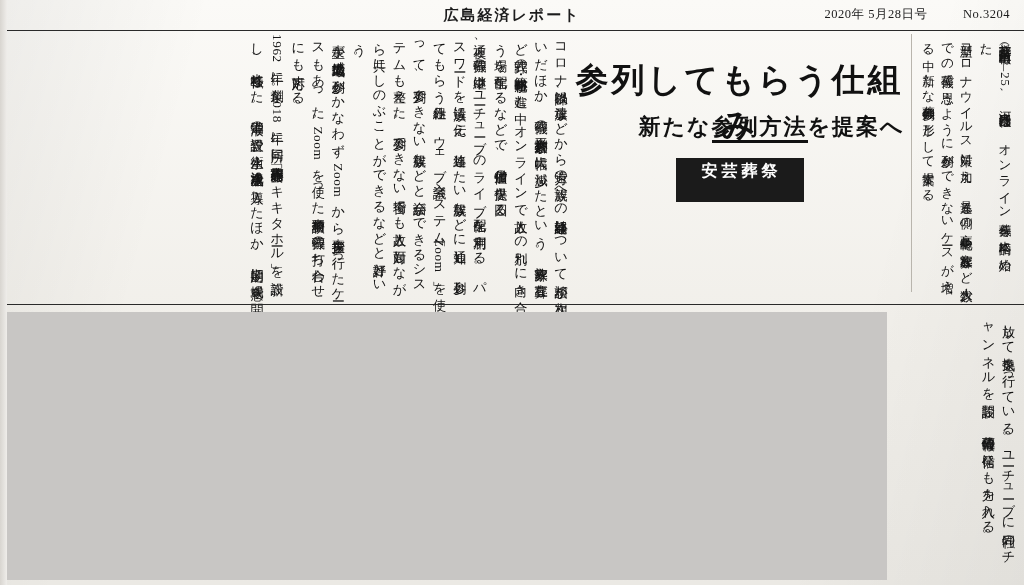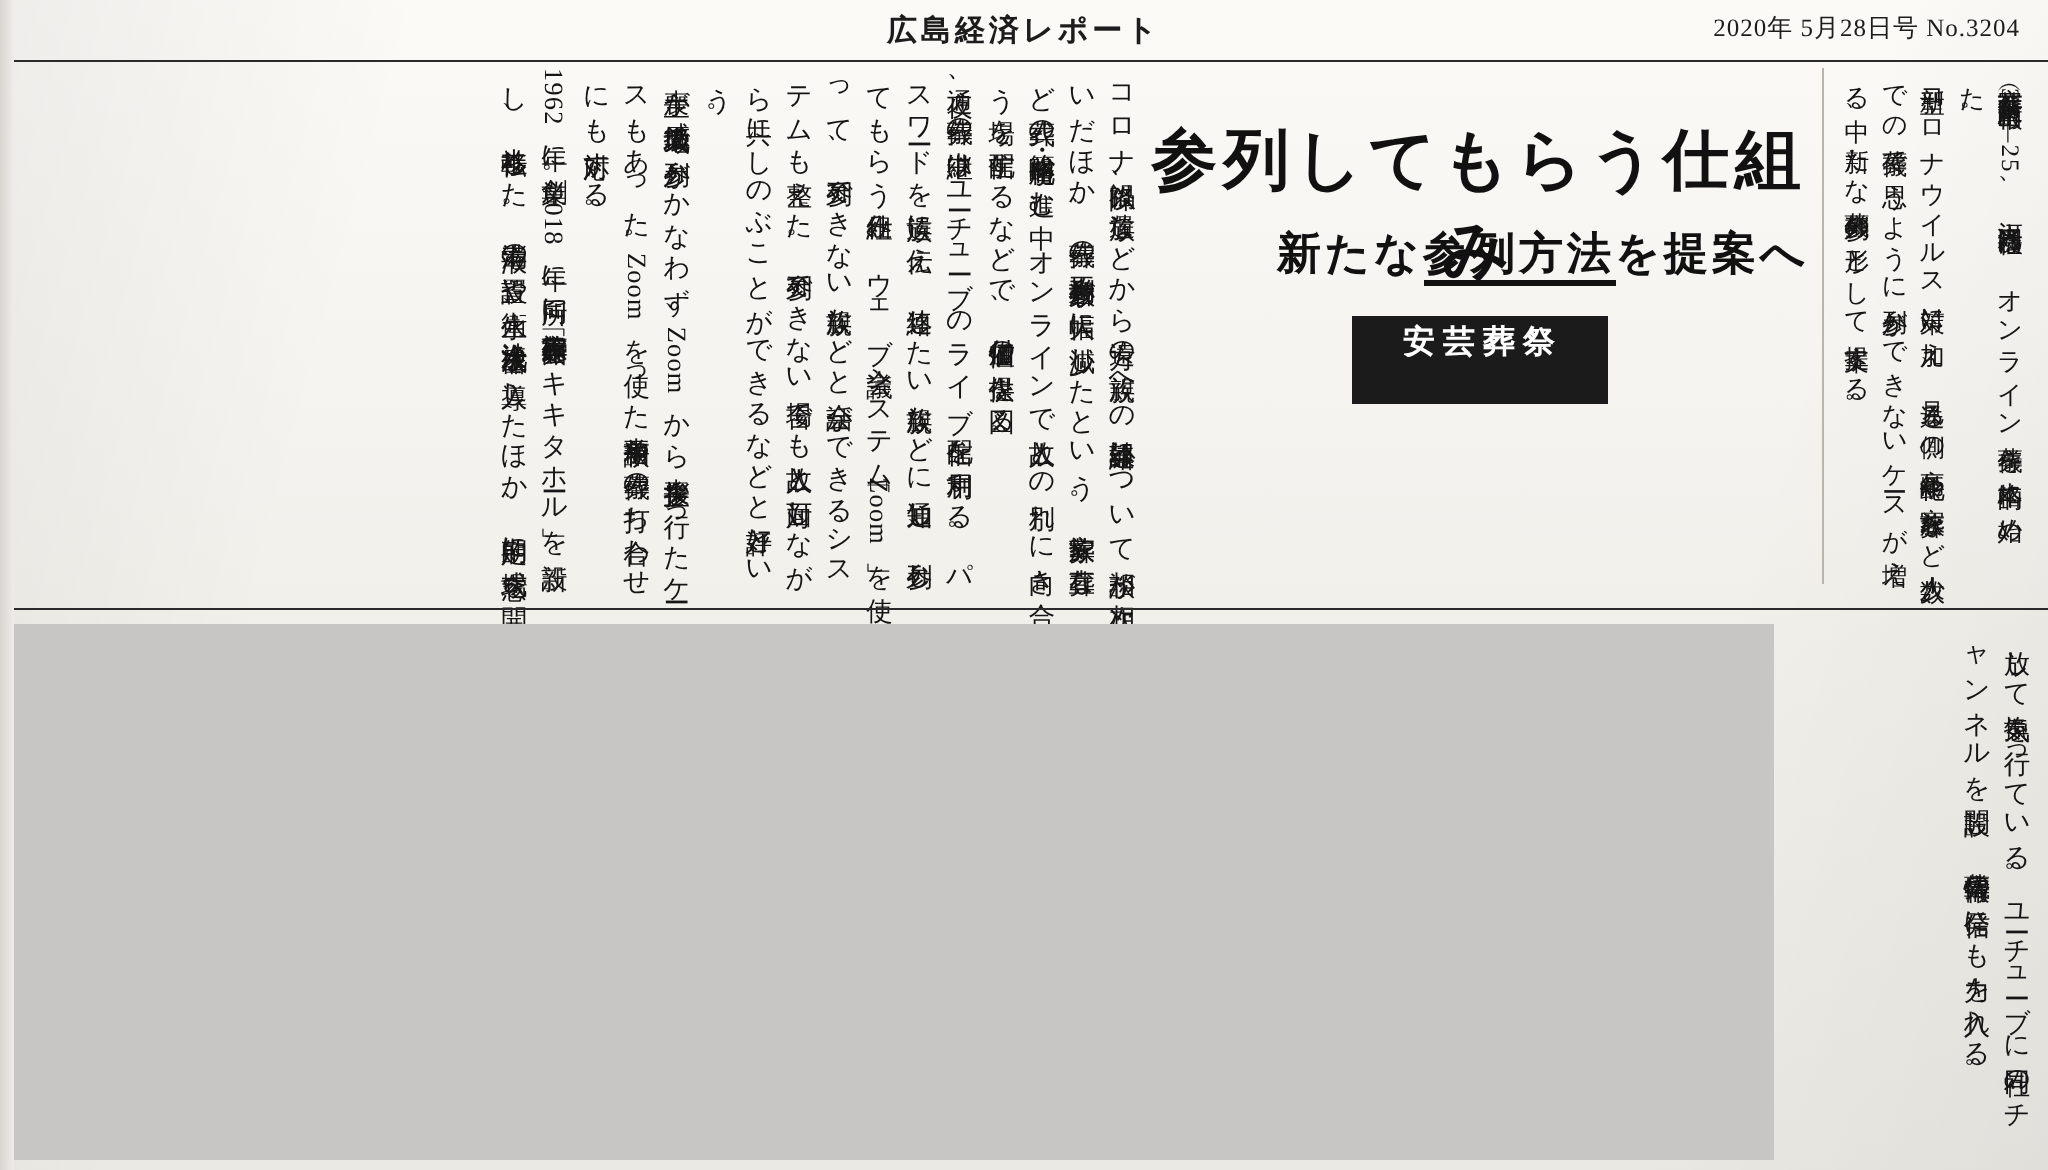--- a/index.html
+++ b/index.html
@@ -45,21 +45,21 @@
   }
   #masthead-meta {
     position: absolute;
     right: 14px;
     top: 6px;
     font-size: 12.5px;
     color: #1c1c1c;
     letter-spacing: 0.5px;
     white-space: nowrap;
   }
-  #masthead-meta .issue { margin-left: 0; }
+  #masthead-meta .issue { margin-left: 32px; }
 
   
   #article {
     position: absolute;
     left: 0; right: 0;
     top: 30px;
     height: 272px;
     display: flex;
     flex-direction: row-reverse;  
     align-items: flex-start;

